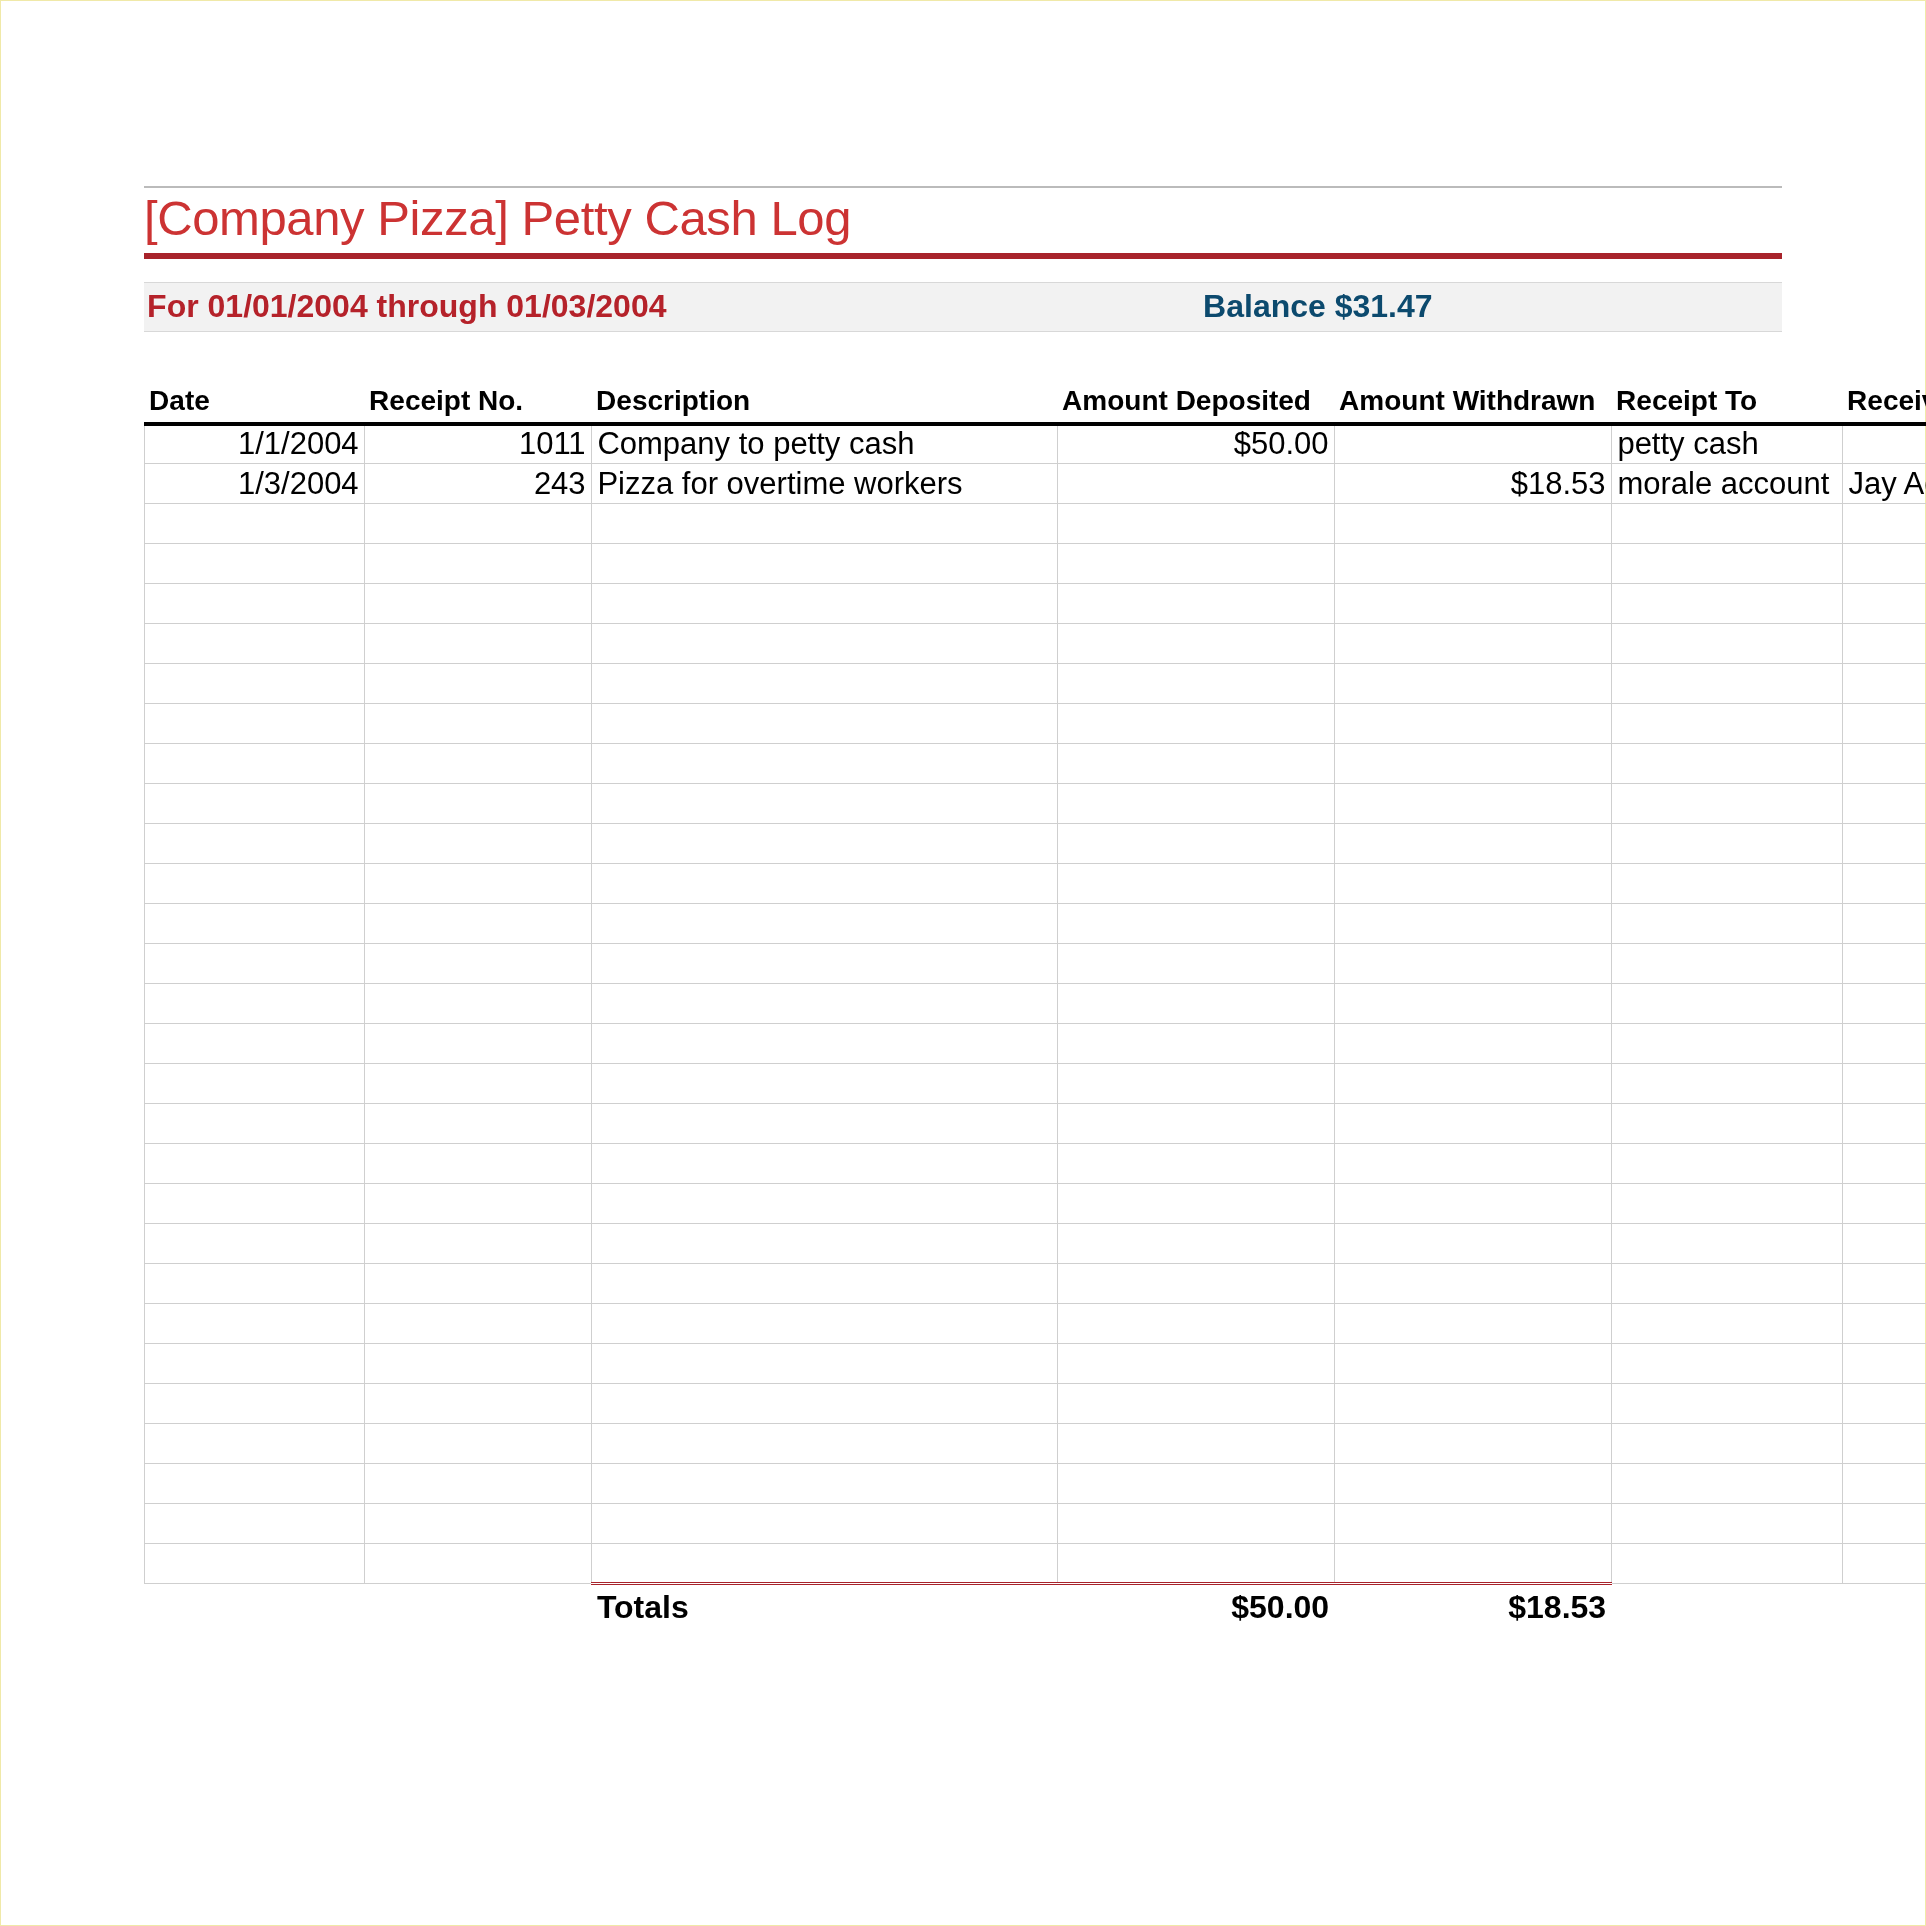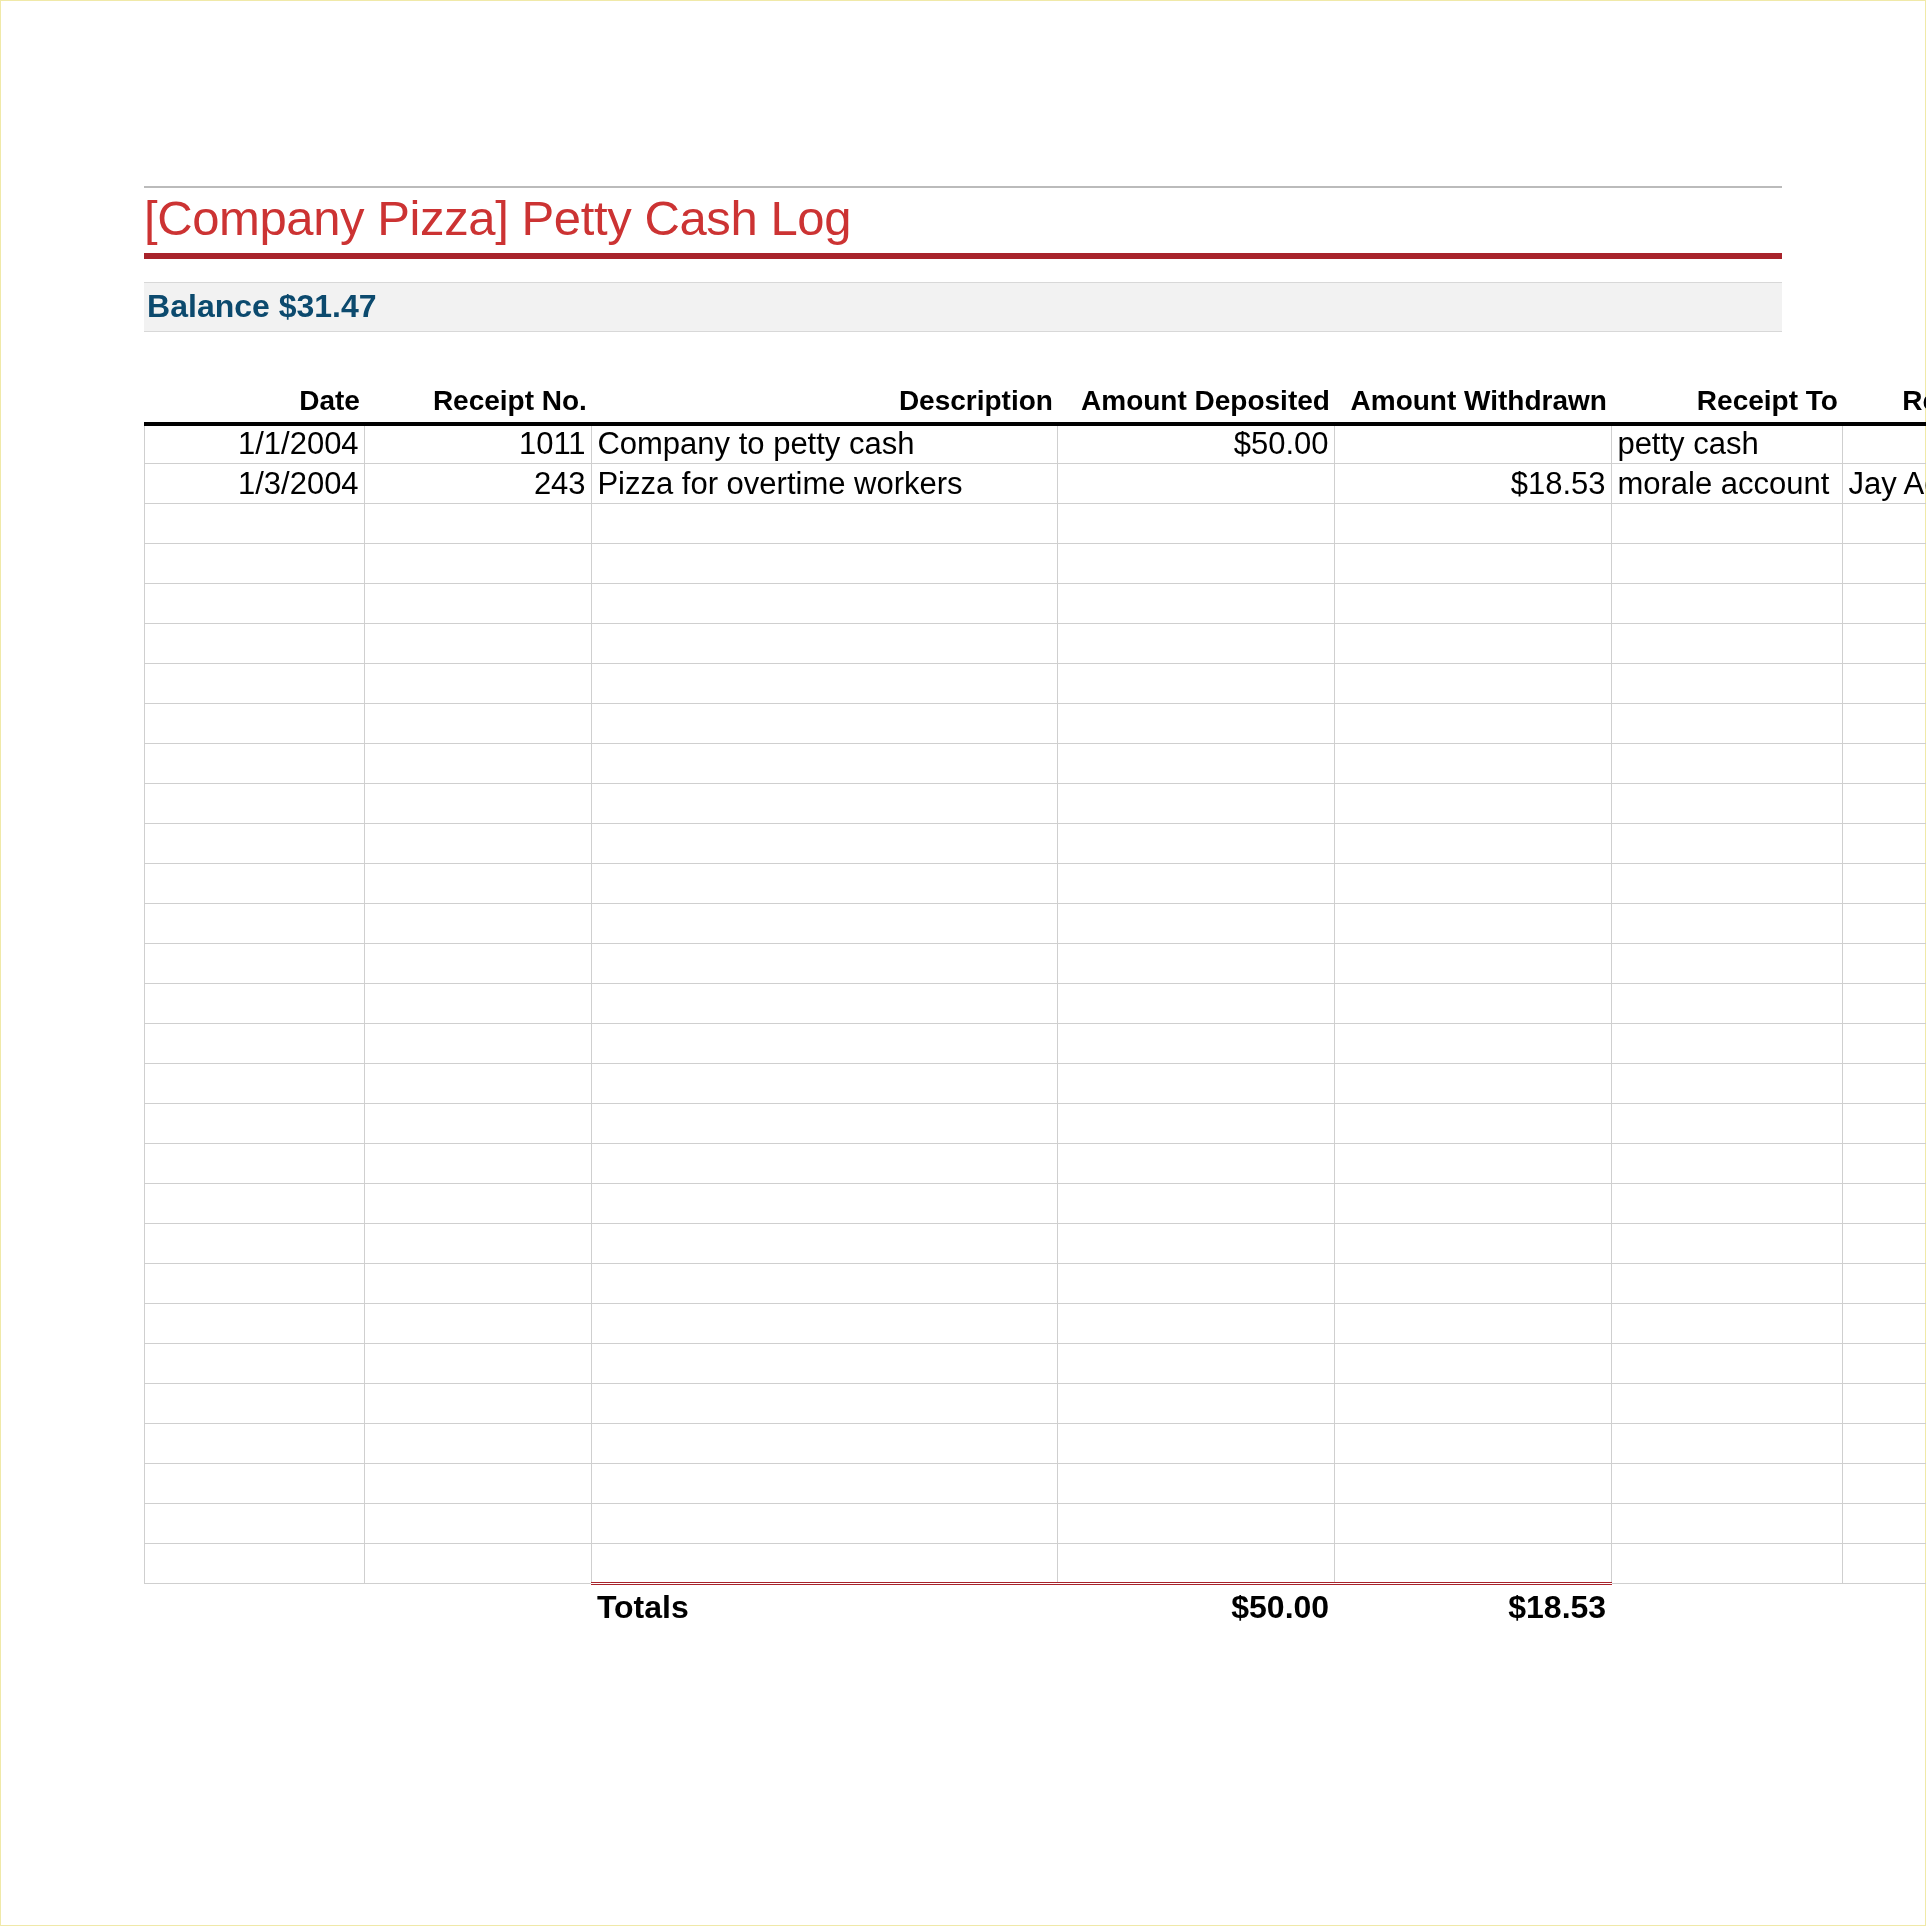--- a/index.html
+++ b/index.html
@@ -66,21 +66,21 @@
     table-layout: fixed;
   }
   .grid th {
     font-size: 28px;
     font-weight: 700;
     border-bottom: 4.6px solid #000;
     padding: 0 4.6px 4.6px 4.6px;
     vertical-align: bottom;
     height: 69px;
     line-height: 1.15;
-    text-align: right;
+    text-align: left;
   }
   .grid td {
     font-size: 31px;
     border-right: 1.5px solid #cfcfcf;
     border-bottom: 1.5px solid #cfcfcf;
     padding: 0.8px 5.4px;
     height: 40px;
     vertical-align: middle;
     overflow: hidden;
     white-space: nowrap;
@@ -113,20 +113,21 @@
 
 <div class="frame">
 
   <div class="title-block">
     <div class="title-row">
       <span class="title-text">[Company Pizza] Petty Cash Log</span>
     </div>
   </div>
 
   <div class="subhead">
+    <div class="range">For 01/01/2004 through 01/03/2004</div>
     <div class="balance-label">
       <span>Balance</span>&nbsp;<span>$31.47</span>
     </div>
   </div>
 
   <table class="grid">
     <colgroup>
       <col class="c-date">
         <col class="c-receipt">
         <col class="c-desc">

